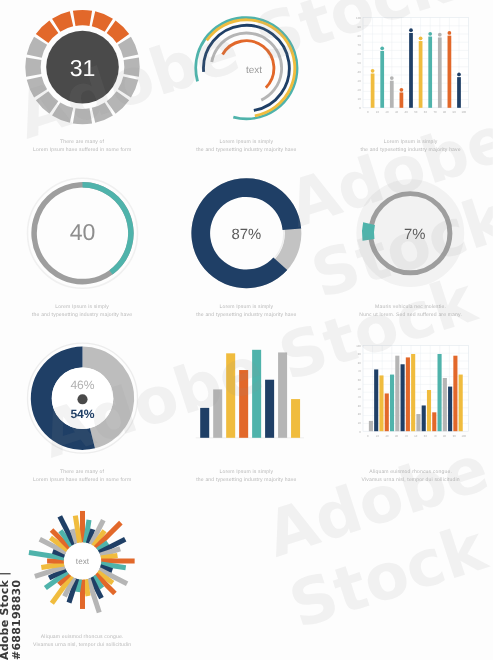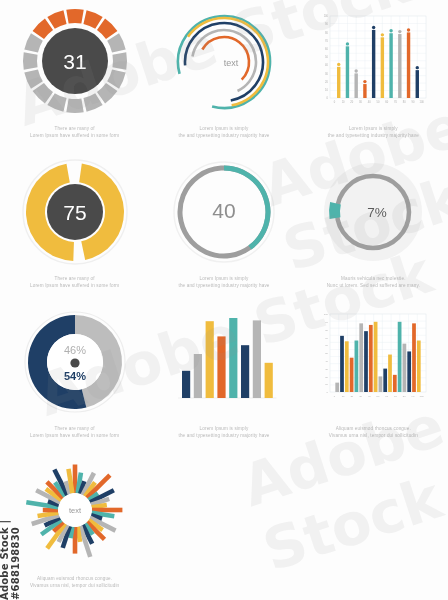--- a/index.html
+++ b/index.html
@@ -160,52 +160,51 @@
             <circle cx="94.54545454545455" cy="23.939999999999998" r="1.7" fill="#E2682A"></circle>
             <rect x="101.57272727272726" y="64.12" width="3.4" height="27.88" fill="#1F3F66"></rect>
             <circle cx="103.27272727272727" cy="61.66" r="1.7" fill="#1F3F66"></circle>
           </g>
       </svg>
     </div>
     <div class="caption">Lorem Ipsum is simply
 the  and typesetting industry majority have</div>
   </div>
 
-  <div class="cell">
-    <div class="viz">
-      <svg width="112" height="112" viewBox="0 0 112 112">
-        <circle cx="56" cy="56" r="52" fill="none" stroke="#EFEFEF" stroke-width="1.4"></circle>
-        <g id="gap75">
-            <path d="M 62.819481947043215 7.476864631663055 A 49 49 0 0 1 66.18767285007021 103.92923243595646 L 62.23735072453278 85.34442802201417 A 30 30 0 0 0 60.17519302880197 26.291957937752894 Z" fill="#F0BC3E"></path>
-            <path d="M 54.289924661577466 104.9701505239357 A 49 49 0 0 1 47.491239294320415 7.744420102401804 L 50.79055466999209 26.455767409633758 A 30 30 0 0 0 54.95301509892498 85.98172481057287 Z" fill="#F0BC3E"></path>
-          </g>
-        <circle cx="56" cy="56" r="28" fill="#4A4A4A"></circle>
-        <text x="56" y="64" text-anchor="middle" class="ctr-num">75</text>
-      </svg>
-    </div>
-    <div class="caption">There are many  of
-Lorem Ipsum  have suffered  in some form</div>
-  </div>
 
   <div class="cell">
     <div class="viz">
       <svg width="112" height="112" viewBox="0 0 112 112">
         <circle cx="56" cy="56" r="50" fill="none" stroke="#F0F0F0" stroke-width="1.4"></circle>
         <g id="ring40">
             <path d="M 81.86255110086881 91.59674775249769 A 44 44 0 1 1 81.86876351144093 91.59223334365437" fill="none" stroke="#9E9E9E" stroke-width="5"></path>
             <path d="M 56 12 A 44 44 0 0 1 81.86255110086881 91.59674775249769" fill="none" stroke="#4FB3AB" stroke-width="5"></path>
           </g>
         <text x="56" y="62" text-anchor="middle" class="ctr-num-dark">40</text>
       </svg>
     </div>
     <div class="caption">Lorem Ipsum is simply
 the  and typesetting industry majority have</div>
   </div>
 
 
+  <div class="cell">
+    <div class="viz">
+      <svg width="112" height="112" viewBox="0 0 112 112">
+        <circle cx="56" cy="56" r="34" fill="none" stroke="#EDEDED" stroke-width="1.2"></circle>
+        <g id="thick87">
+            <path d="M 56 6 A 50 50 0 1 1 55.99127335378432 6.0000007615435464 L 55.993891347649026 21.00000053308048 A 35 35 0 1 0 56 21 Z" fill="#C3C3C3"></path>
+            <path d="M 93.15724127386972 89.4565303179429 A 50 50 0 1 1 105.80973490458729 51.642212862617086 L 88.8744250370276 53.12386048932728 A 33 33 0 1 0 80.52377924075401 78.08131000984233 Z" fill="#1F3F66"></path>
+          </g>
+        <text x="56" y="61" text-anchor="middle" class="ctr-pct">87%</text>
+      </svg>
+    </div>
+    <div class="caption">Lorem Ipsum is simply
+the  and typesetting industry majority have</div>
+  </div>
 
   <div class="cell">
     <div class="viz">
       <svg width="112" height="112" viewBox="0 0 112 112">
         <circle cx="56" cy="56" r="49" fill="#F2F2F2"></circle>
         <g id="ring7">
             <circle cx="56" cy="56" r="36" fill="none" stroke="#9E9E9E" stroke-width="4.5"></circle>
             <path d="M 12.54171301381394 62.883116461770165 A 44 44 0 0 1 13.127717149449651 46.10215360886994 L 23.845787862087235 48.576615206652455 A 33 33 0 0 0 23.406284760360457 61.162337346327625 Z" fill="#4FB3AB"></path>
           </g>
         <text x="60" y="61" text-anchor="middle" class="ctr-pct">7%</text>

